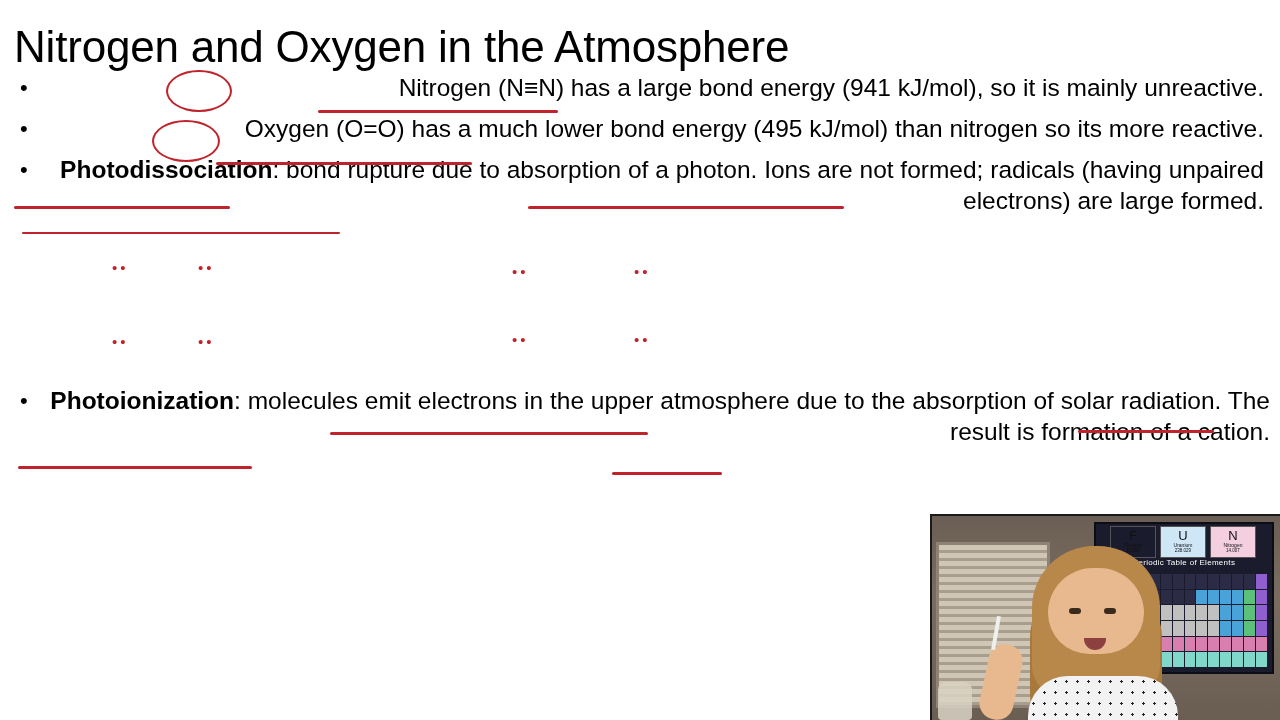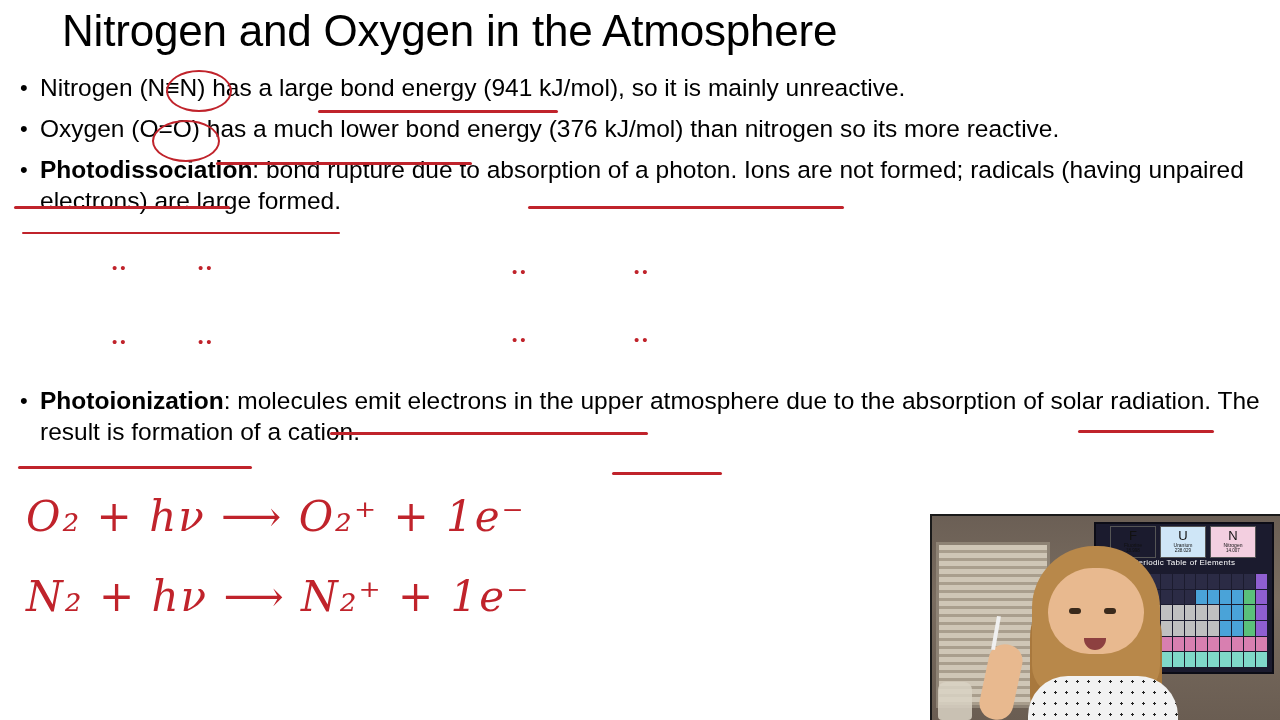--- a/index.html
+++ b/index.html
@@ -16,40 +16,40 @@
     position: relative;
   }
   .slide {
     position: absolute;
     inset: 0;
     background: #ffffff;
   }
   .title {
     position: absolute;
     left: 14px;
-    top: 4px;
+    top: 20px;
     font-size: 44px;
     line-height: 54px;
     font-weight: 400;
     letter-spacing: -0.2px;
     white-space: nowrap;
-    margin-left: 48px;
   }
   .bullets {
     position: absolute;
     left: 14px;
     top: 72px;
     width: 1250px;
   }
   .bullet {
     position: relative;
     padding-left: 26px;
     font-size: 24.5px;
     line-height: 31px;
     margin-bottom: 10px;
+    text-align: right;
   }
   .bullet::before {
     content: "\2022";
     position: absolute;
     left: 6px;
     top: 0;
     font-size: 22px;
     line-height: 31px;
   }
   .bullet b { font-weight: bold; }
@@ -270,47 +270,41 @@
 
   <div class="title">Nitrogen and Oxygen in the Atmosphere</div>
 
   <div class="bullets">
 
     <div class="bullet" style="top:0;">
       <span>Nitrogen (N≡N) has a large bond energy (941 kJ/mol), so it is mainly unreactive.</span>
     </div>
 
     <div class="bullet">
-      <span>Oxygen (O=O) has a much lower bond energy (376 kJ/mol) than nitrogen so its more reactive.</span>
+      <span>Oxygen (O=O) has a much lower bond energy (495 kJ/mol) than nitrogen so its more reactive.</span>
     </div>
 
     <div class="bullet">
       <b>Photodissociation</b><span>: bond rupture due to absorption of a photon. Ions are not formed; radicals (having unpaired electrons) are large formed.</span>
     </div>
   </div>
 
   <div class="bullet" style="position:absolute; left:14px; top:385px; width:1230px;">
     <b> Photoionization</b><span>: molecules emit electrons in the upper atmosphere due to the absorption of solar radiation. The result is formation of a cation.</span>
   </div>
 
   <div class="dots" style="left:112px; top:264px;">••</div>
   <div class="dots" style="left:112px; top:338px;">••</div>
   <div class="dots" style="left:198px; top:264px;">••</div>
   <div class="dots" style="left:198px; top:338px;">••</div>
   <div class="dots" style="left:512px; top:268px;">••</div>
   <div class="dots" style="left:512px; top:336px;">••</div>
   <div class="dots" style="left:634px; top:268px;">••</div>
   <div class="dots" style="left:634px; top:336px;">••</div>
 
-  <div class="handwriting eq2">
-    <span>O₂ + hν ⟶   O₂⁺  + 1e⁻</span>
-  </div>
-  <div class="handwriting eq3">
-    <span>N₂ + hν ⟶  N₂⁺  + 1e⁻</span>
-  </div>
 
   <div class="ink">
     <div class="circle" style="left:166px; top:70px; width:62px; height:38px;"></div>
     <div class="uline" style="left:318px; top:110px; width:240px;"></div>
 
     <div class="circle" style="left:152px; top:120px; width:64px; height:38px;"></div>
     <div class="uline" style="left:216px; top:162px; width:256px;"></div>
 
     <div class="uline" style="left:14px; top:206px; width:216px;"></div>
     <div class="uline" style="left:528px; top:206px; width:316px;"></div>

